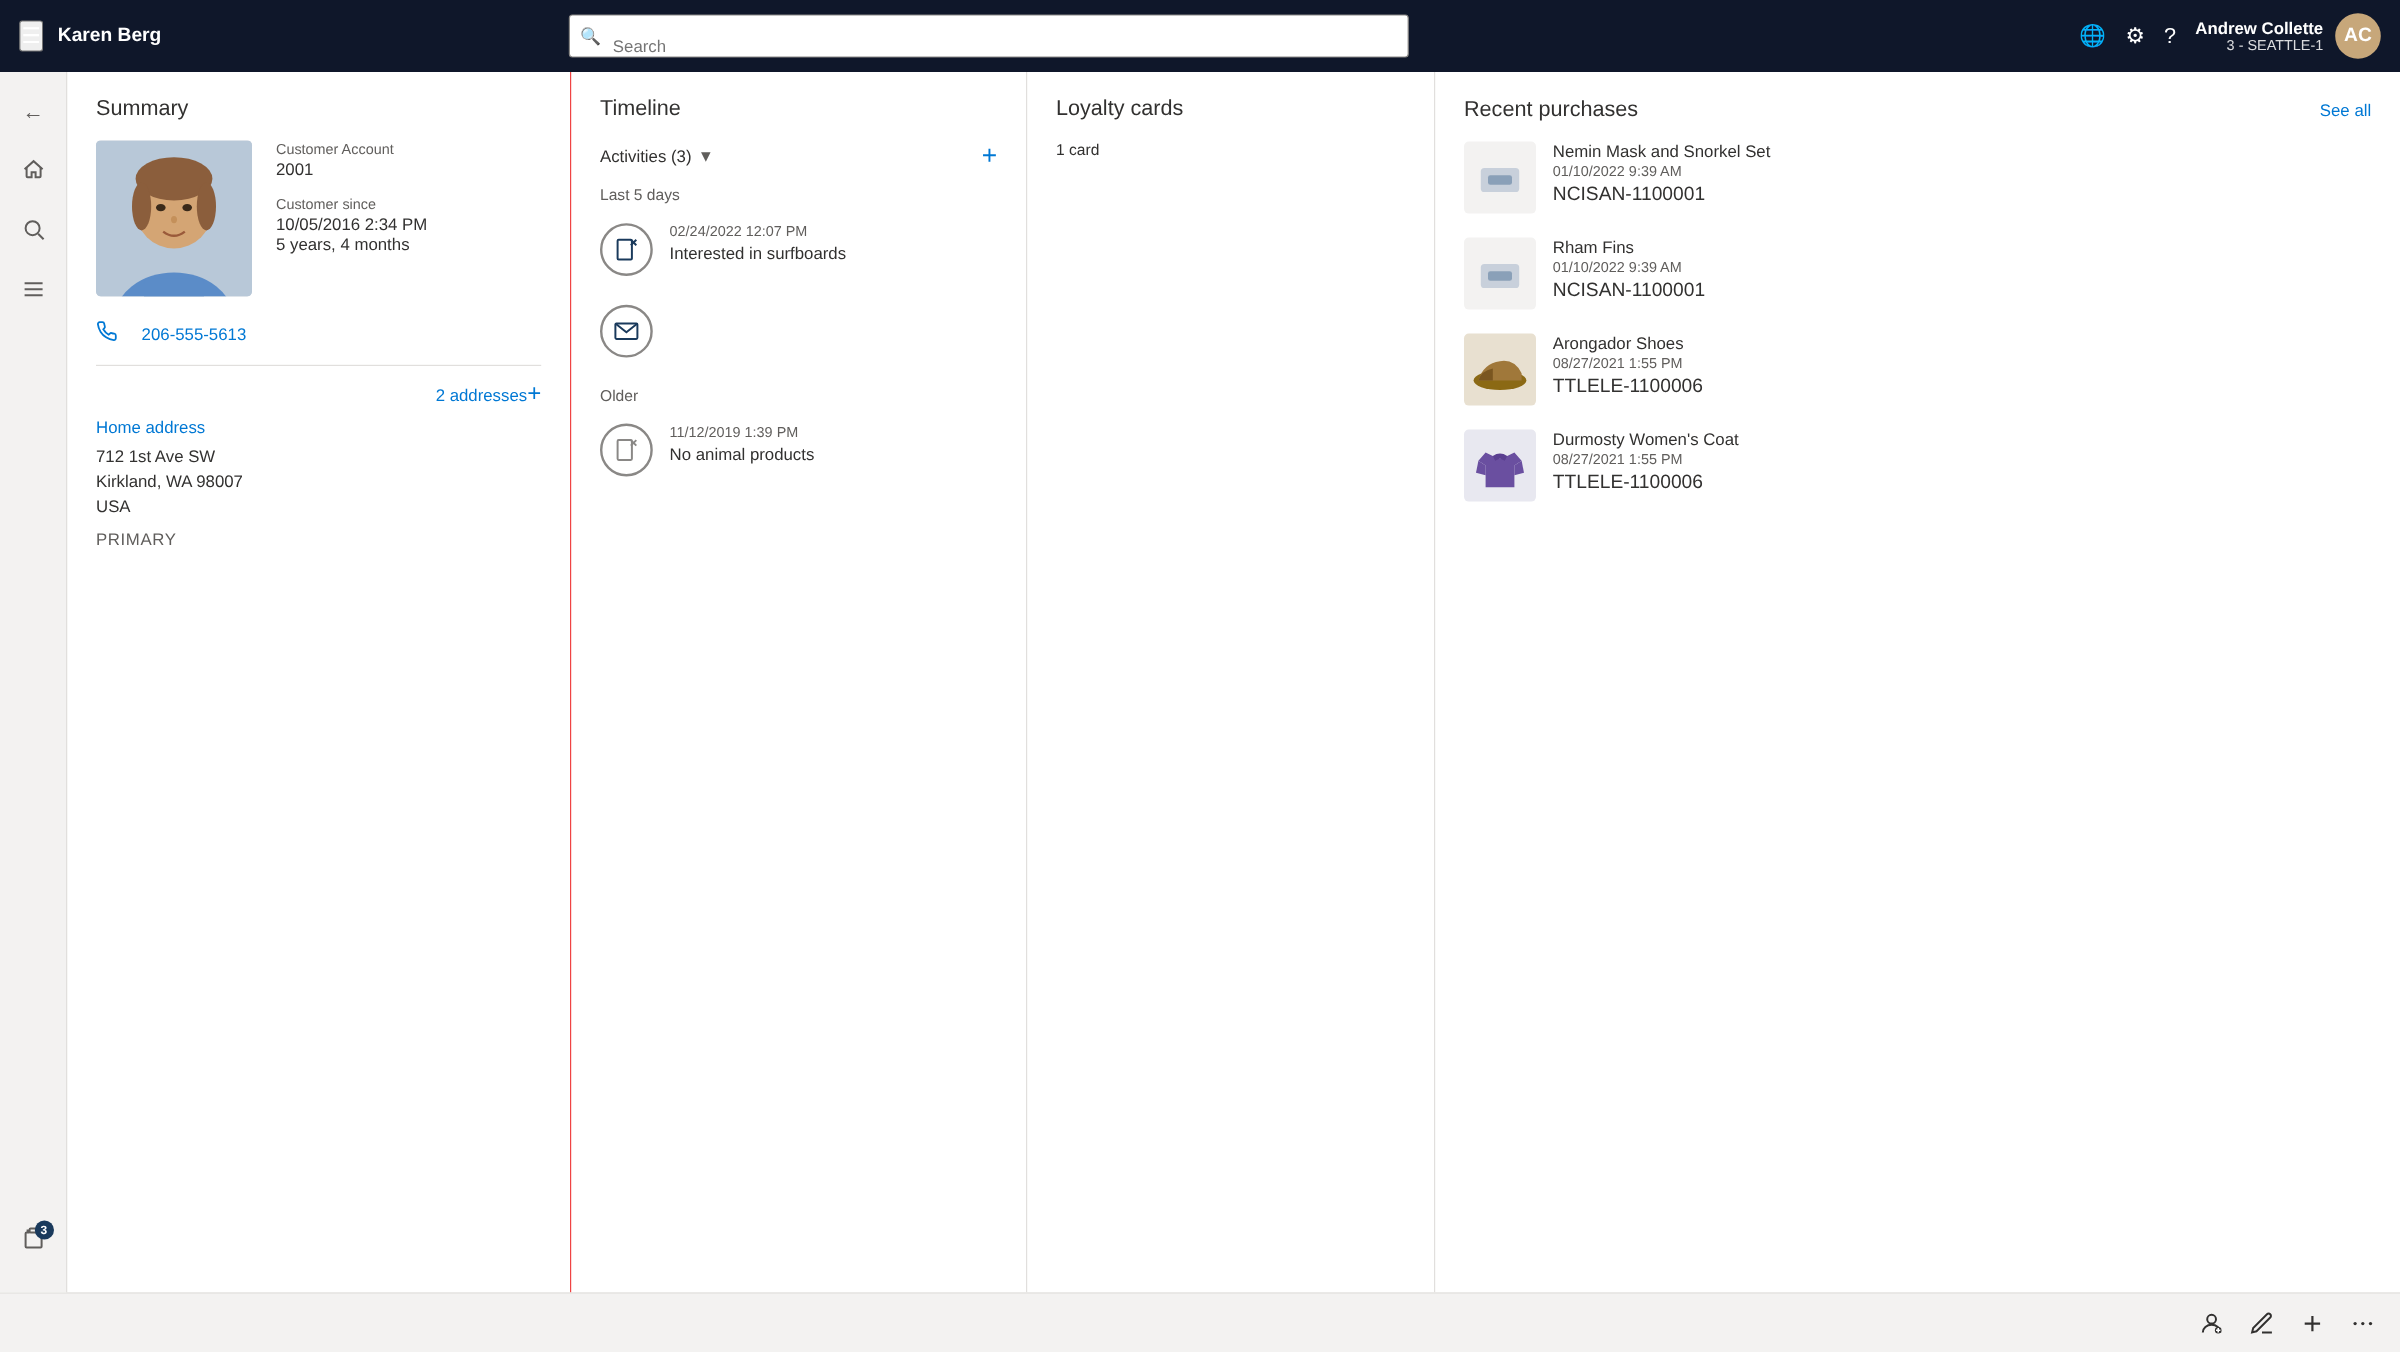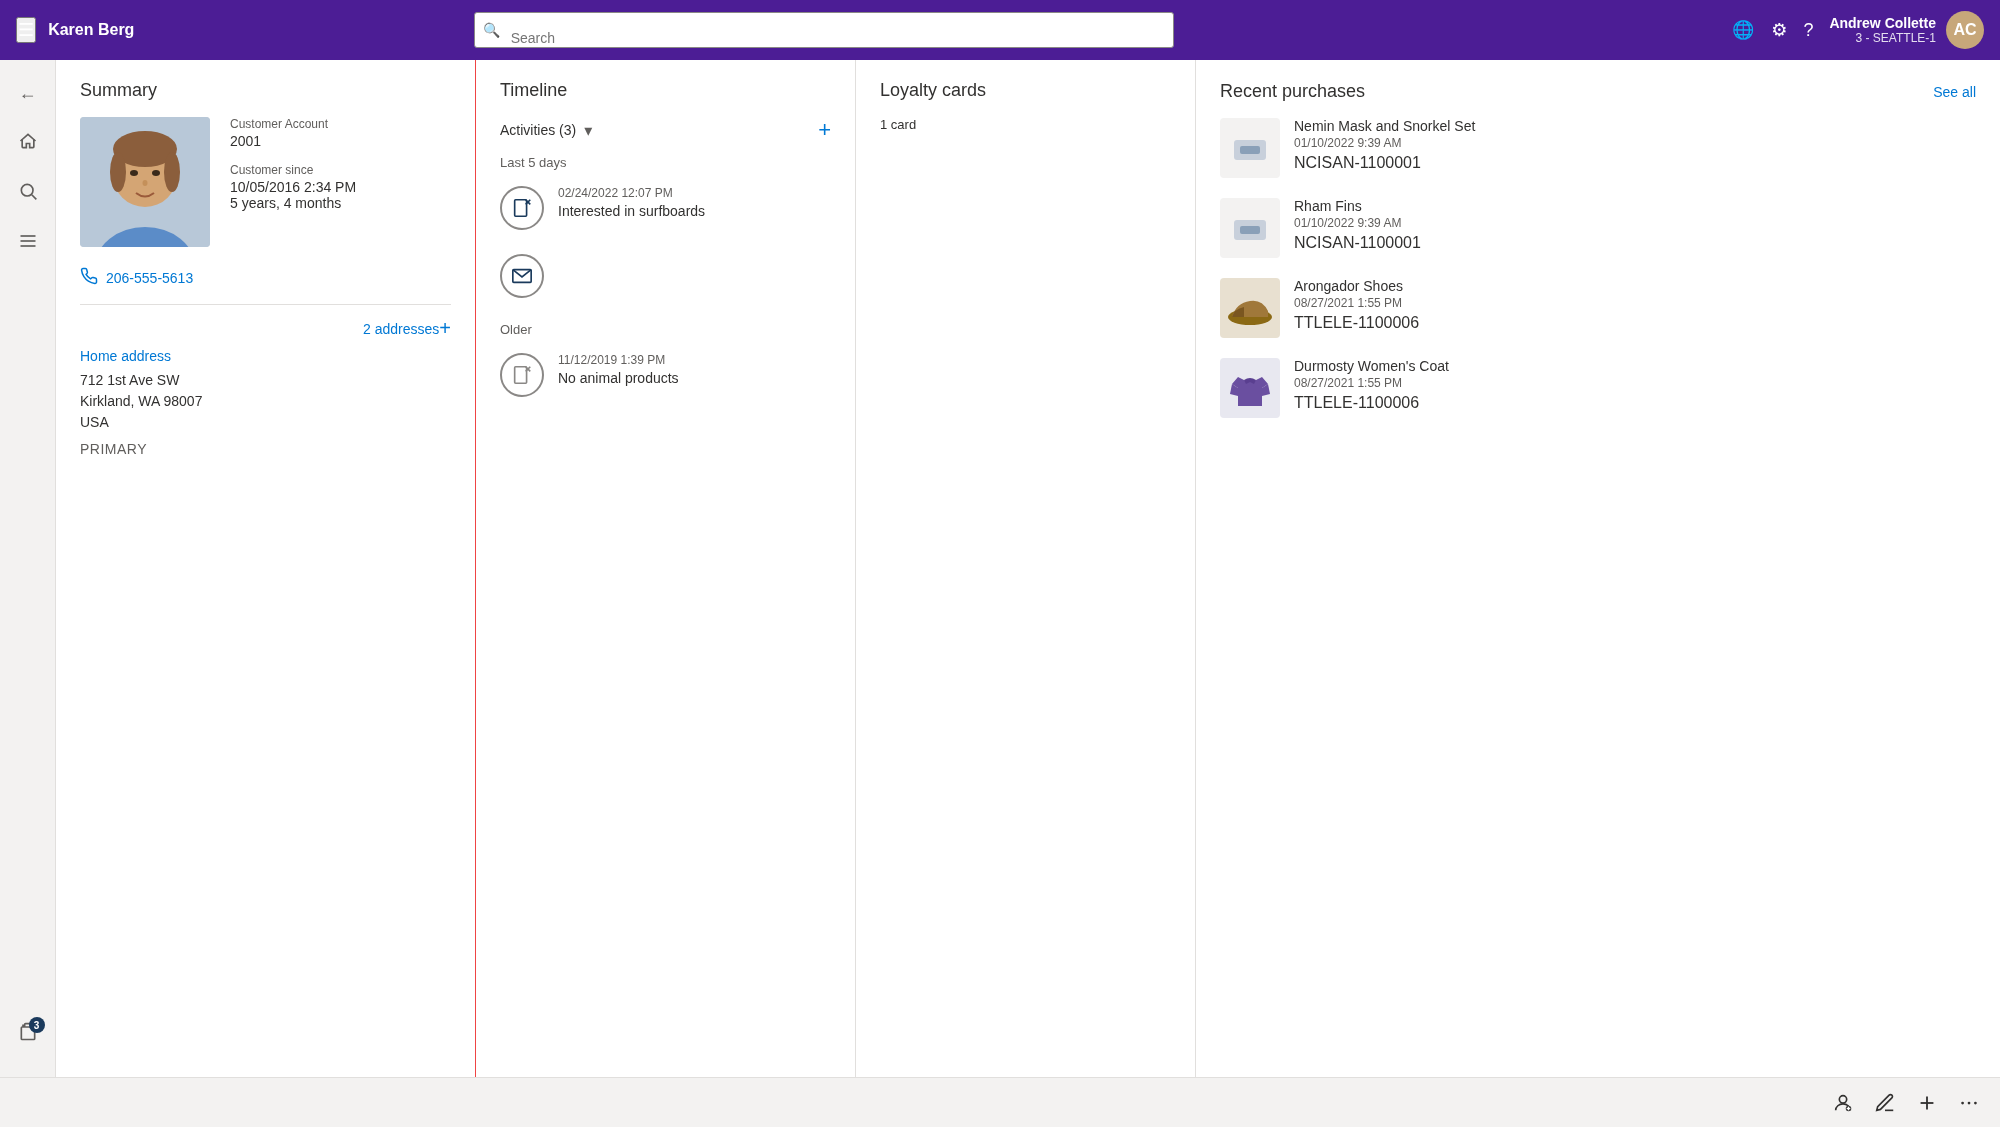--- a/index.html
+++ b/index.html
@@ -1,21 +1,21 @@
 <!DOCTYPE html>
 <html><head>
   <meta charset="utf-8">
   <style>
     * { box-sizing: border-box; margin: 0; padding: 0; }
     body { font-family: 'Segoe UI', Arial, sans-serif; background: #fff; color: #323130; font-size: 14px; overflow: hidden; height: 1127px; width: 2000px; }
 
     
     .top-nav {
       height: 60px;
-      background: #4c1d95;
+      background: #0f172a;
       display: flex;
       align-items: center;
       padding: 0 16px;
       gap: 12px;
       color: #fff;
     }
     .top-nav-hamburger {
       font-size: 18px;
       cursor: pointer;
       color: #fff;
@@ -191,21 +191,21 @@
       flex-shrink: 0;
       position: relative;
     }
     
     .customer-details { flex: 1; }
     .detail-label { font-size: 12px; color: #605e5c; margin-bottom: 2px; }
     .detail-value { font-size: 14px; color: #323130; font-weight: 400; margin-bottom: 14px; }
     .phone-row {
       display: flex;
       align-items: center;
-      gap: 8px;
+      gap: 20px;
       margin-bottom: 16px;
     }
     .phone-link { color: #0078d4; text-decoration: none; font-size: 14px; }
     .divider { border: none; border-top: 1px solid #e1dfdd; margin: 12px 0; }
     .addresses-row {
       display: flex;
       justify-content: flex-end;
       align-items: center;
       margin-bottom: 8px;
     }

